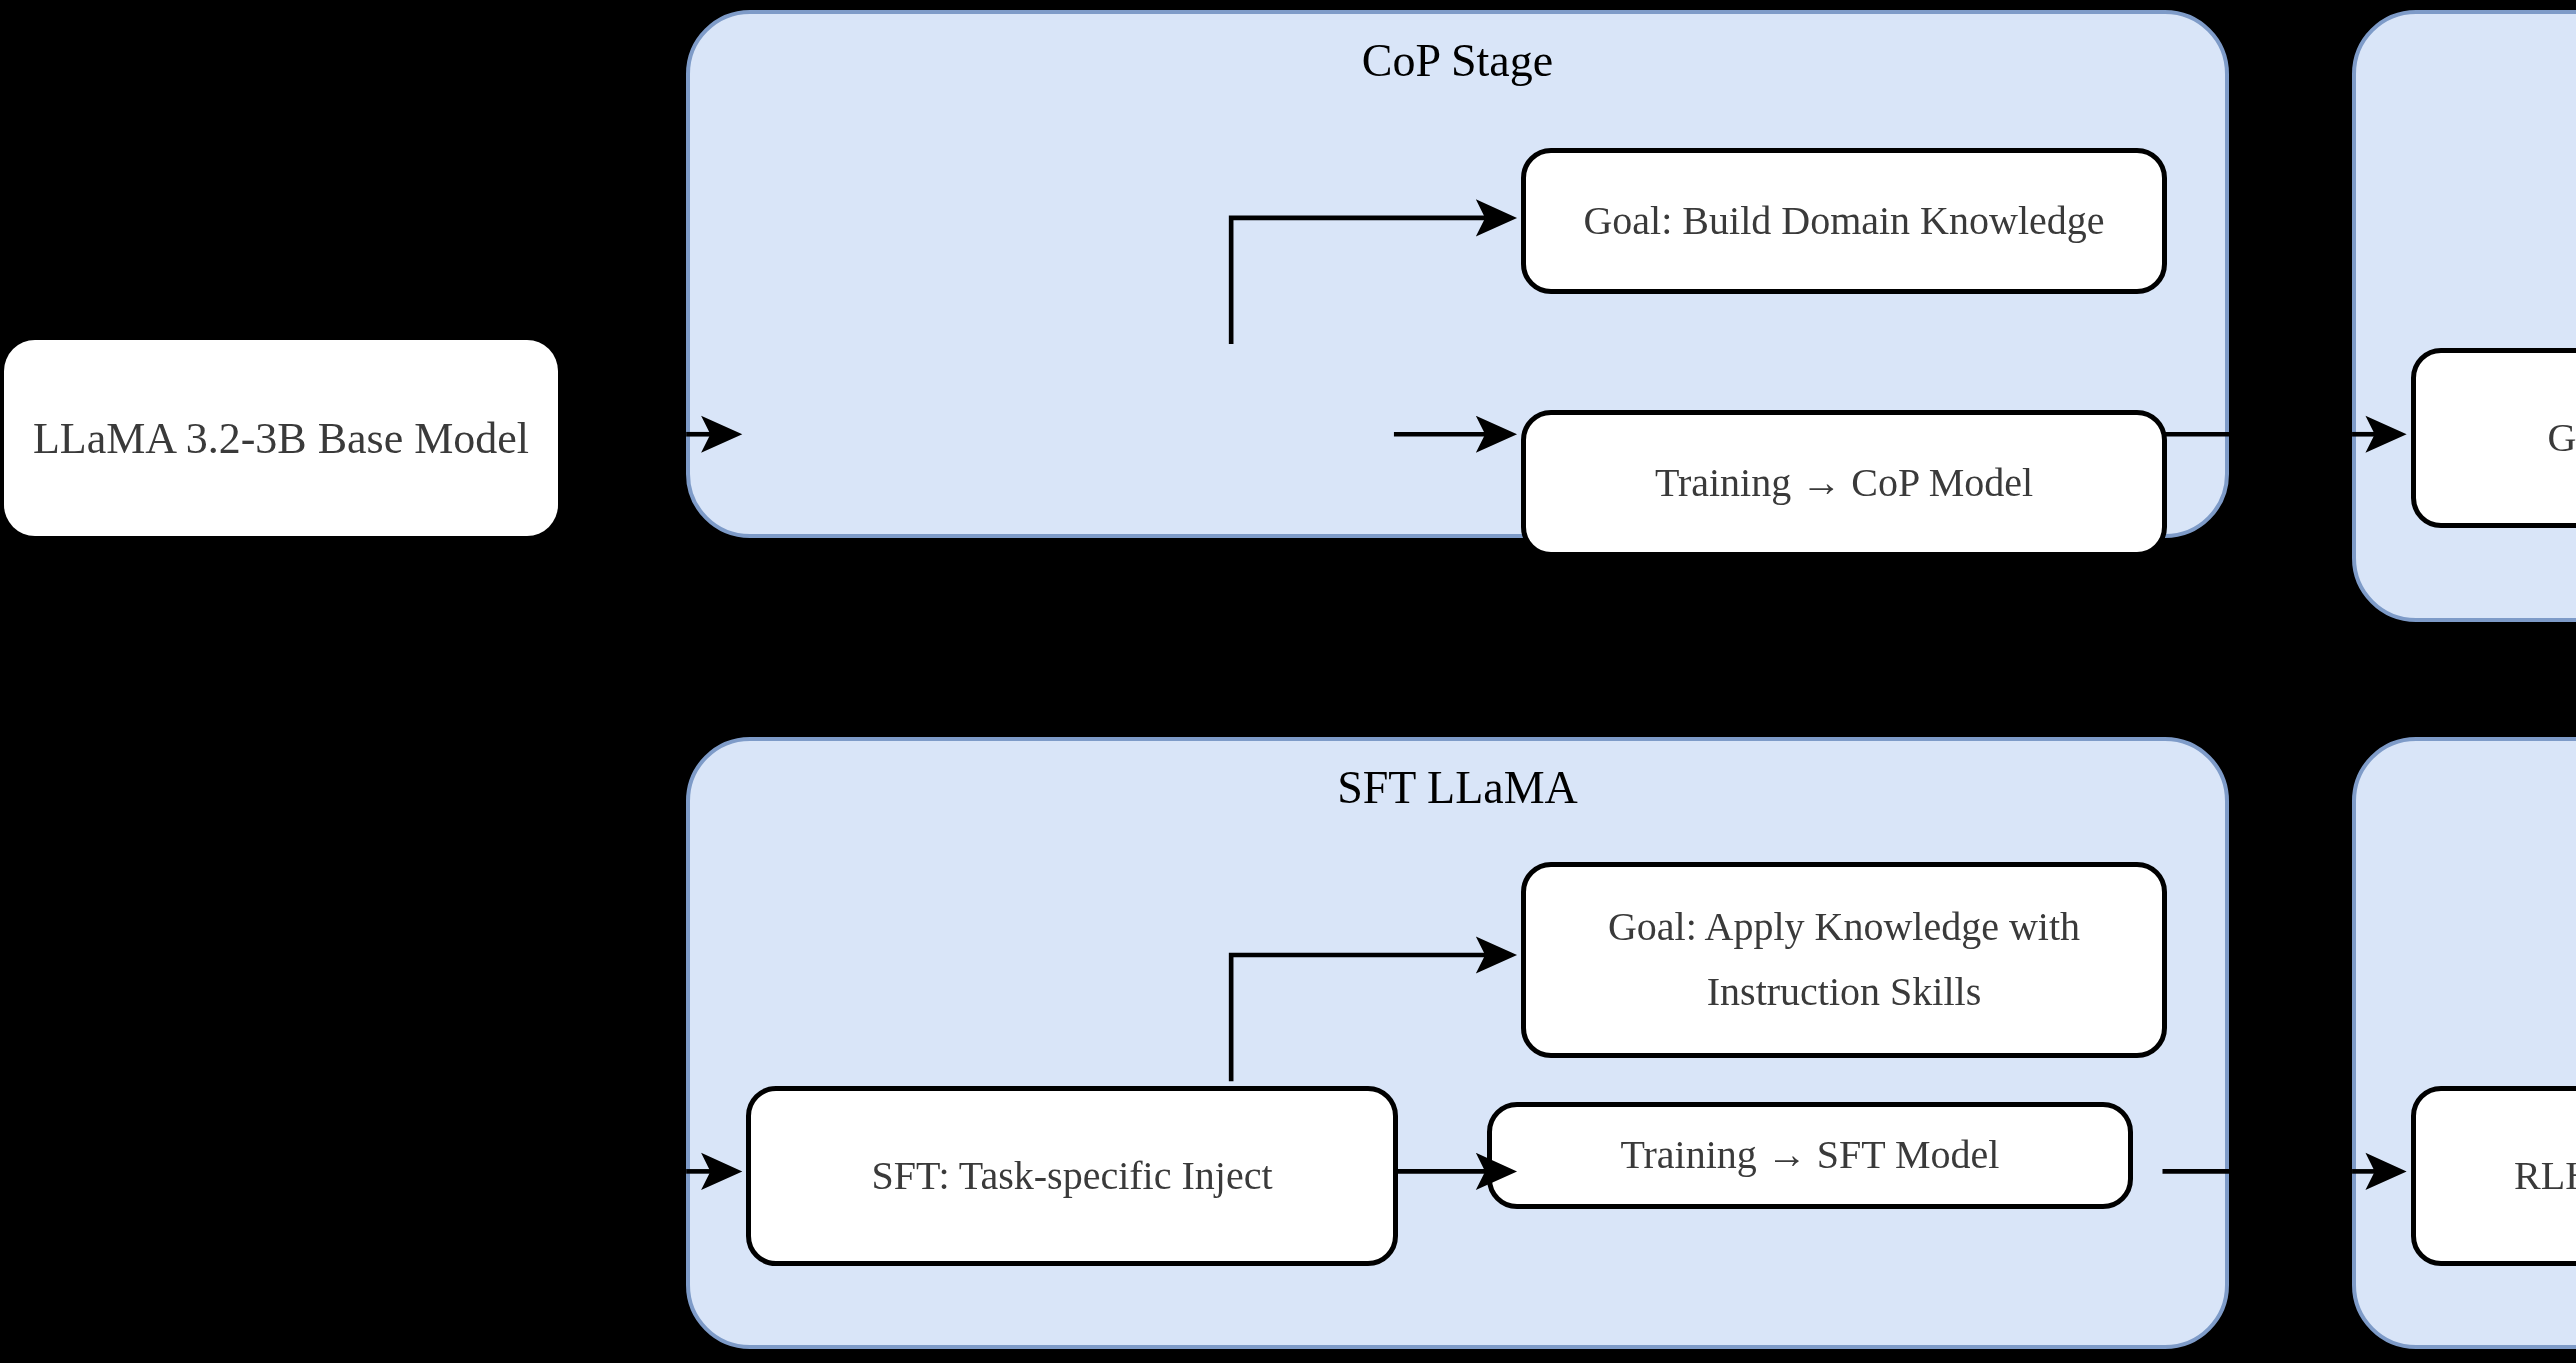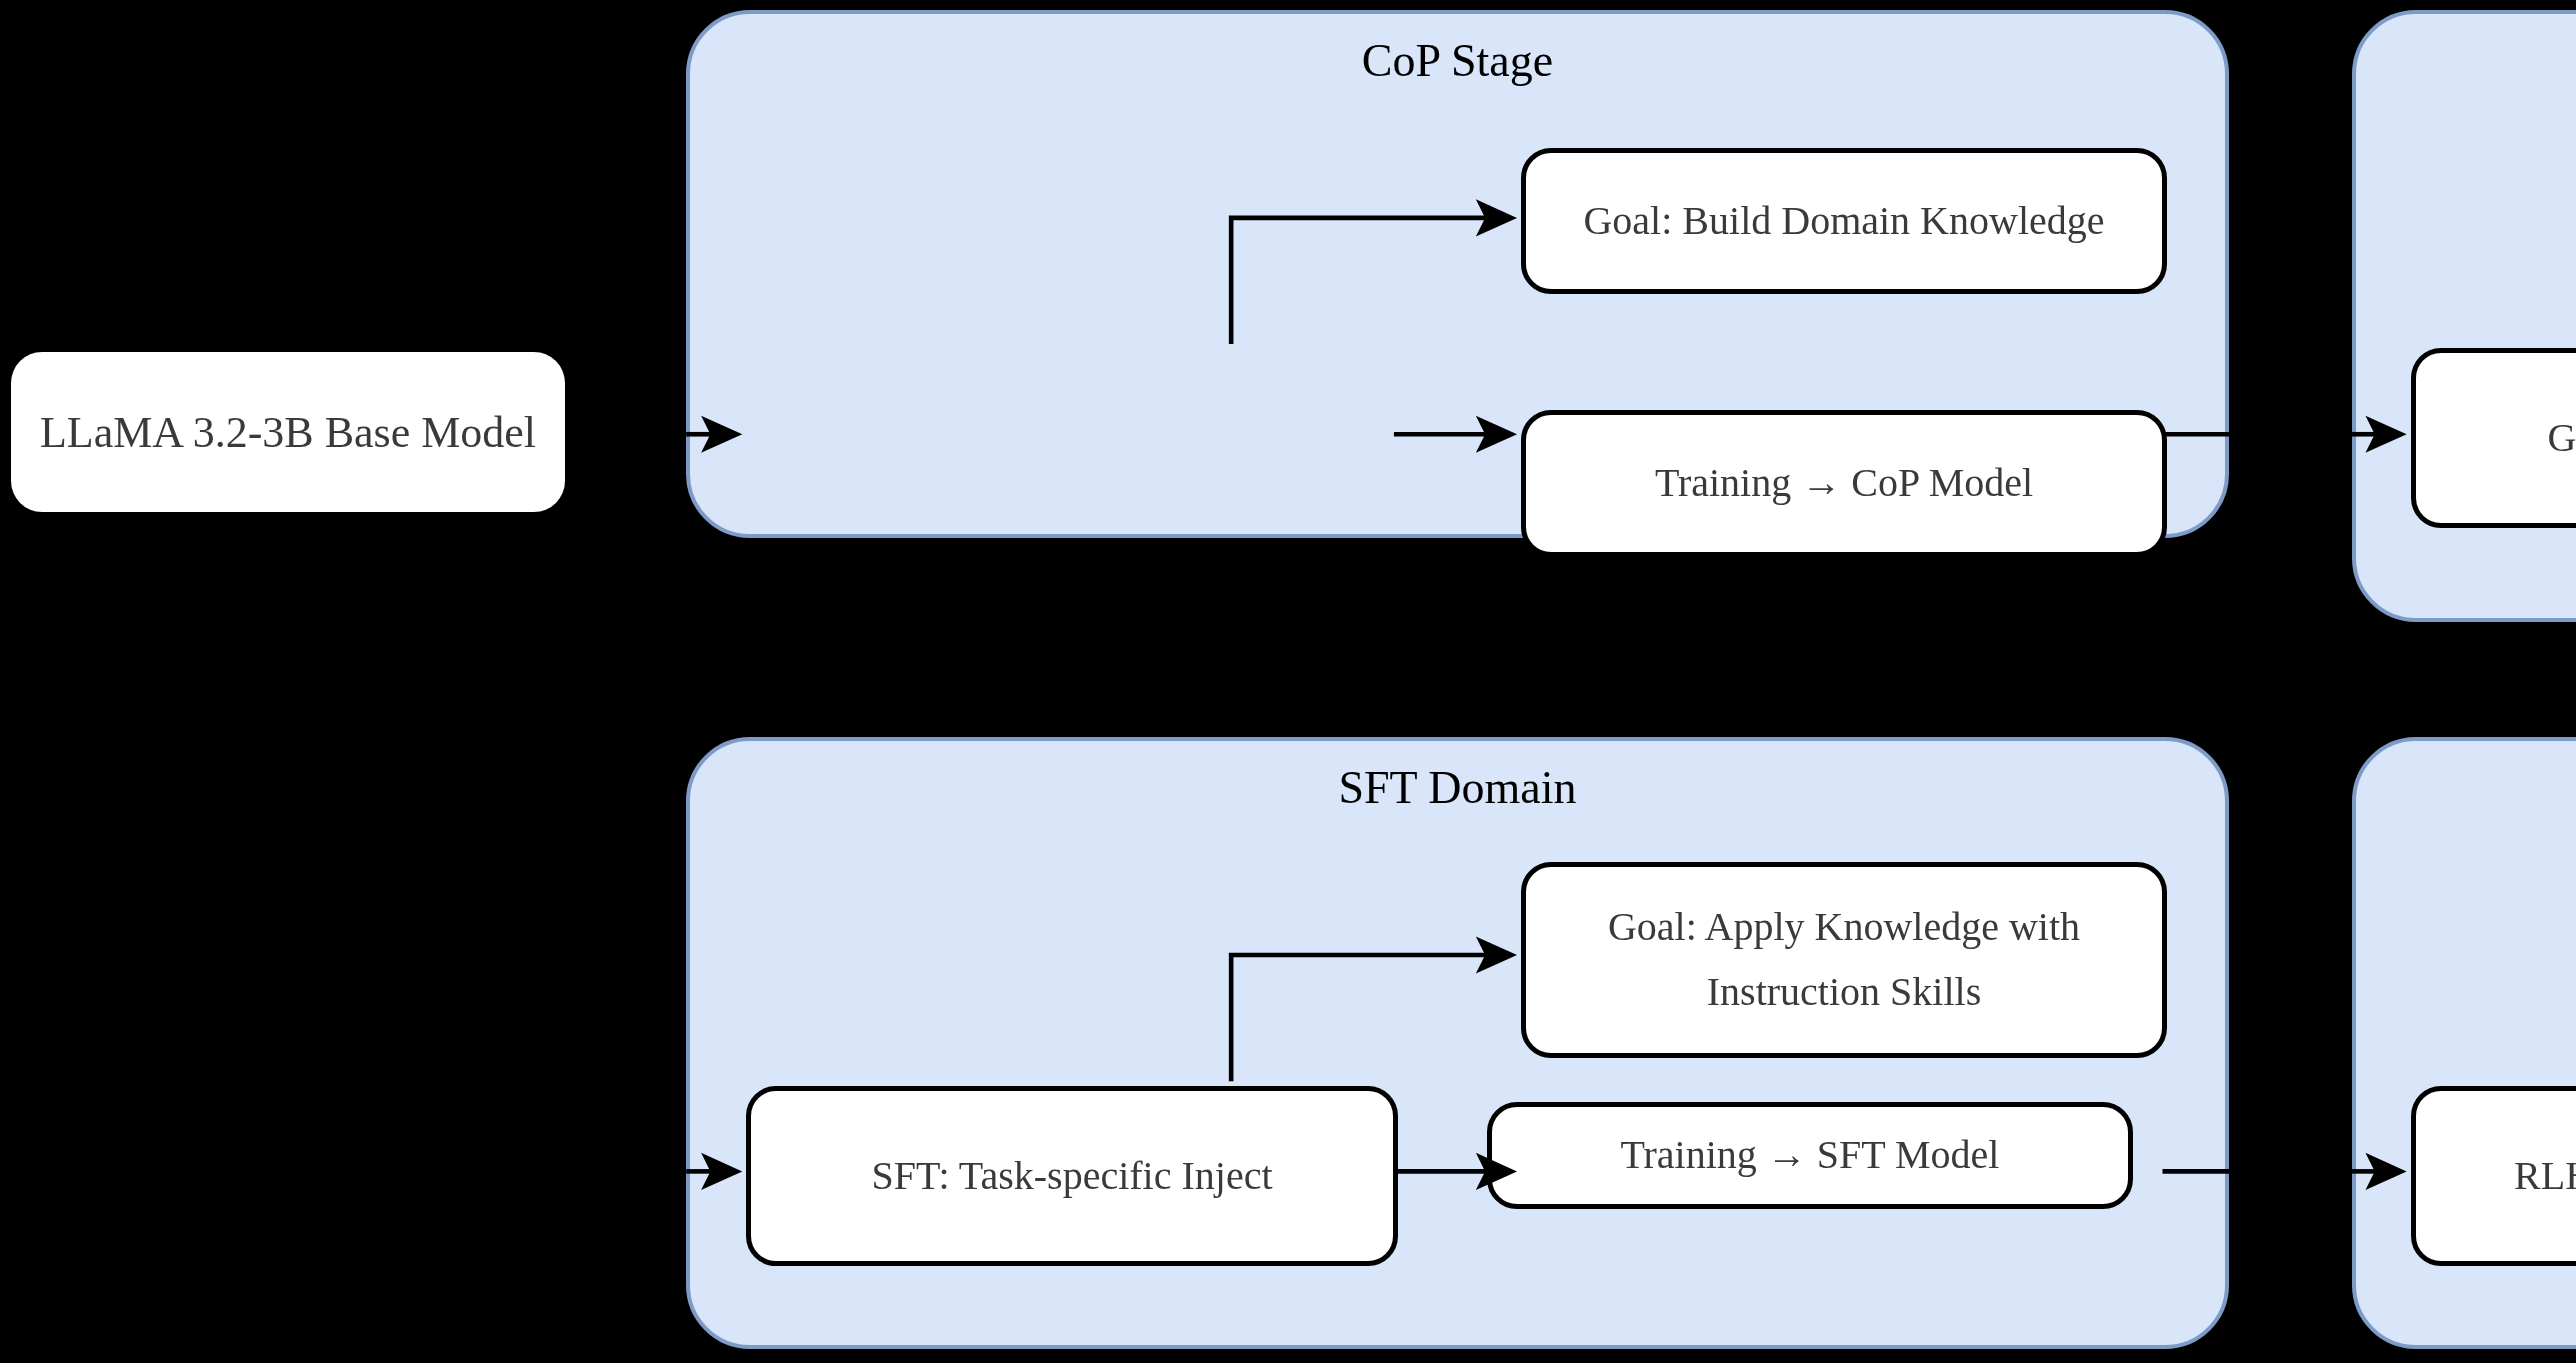--- a/index.html
+++ b/index.html
@@ -67,38 +67,38 @@
     pointer-events: none;
   }
   svg.edges path { stroke: #000000; stroke-width: 9; fill: none; }
   svg.edges polygon { fill: #000000; stroke: none; }
 </style>
 </head>
 <body>
 
 <div class="canvas">
 
-  <div class="base-node" style="left:11px; top:340px; width:554px; height:160px;margin-top:12px;">
+  <div class="base-node" style="left:4px; top:340px; width:554px; height:196px;">
     <span>LLaMA 3.2-3B Base Model</span>
   </div>
 
   <div class="stage" style="left:686px; top:10.3px; width:1543px; height:528px;">
     <div class="stage-title">CoP Stage</div>
     <div class="node oneline" style="left:831px; top:134px; width:646px; height:146px;">Goal: Build Domain Knowledge</div>
     <div class="node oneline" style="left:831px; top:350px; width:646px; height:147px;margin-top:46px;">Training → CoP Model</div>
   </div>
 
   <div class="stage" style="left:2352px; top:10.3px; width:1540px; height:612px;">
     <div class="stage-title">Instruct Stage</div>
     <div class="node oneline" style="left:55px; top:334px; width:655px; height:180px;">General Instruct Tuning</div>
 
   </div>
 
   <div class="stage" style="left:686px; top:737px; width:1543px; height:612px;">
-    <div class="stage-title">SFT Domain</div>
+    <div class="stage-title">SFT LLaMA</div>
     <div class="node oneline" style="left:56px; top:345px; width:652px; height:180px;">SFT: Task-specific Inject</div>
     <div class="node" style="left:831px; top:121px; width:646px; height:196px;">Goal: Apply Knowledge with Instruction Skills</div>
     <div class="node oneline" style="left:797px; top:361px; width:646px; height:107px;">Training → SFT Model</div>
   </div>
 
   <div class="stage" style="left:2352px; top:737px; width:1540px; height:612px;">
     <div class="stage-title">RLHF Stage</div>
     <div class="node oneline" style="left:55px; top:345px; width:655px; height:180px;">RLHF: Behavior Alignment</div>
 
   </div>

